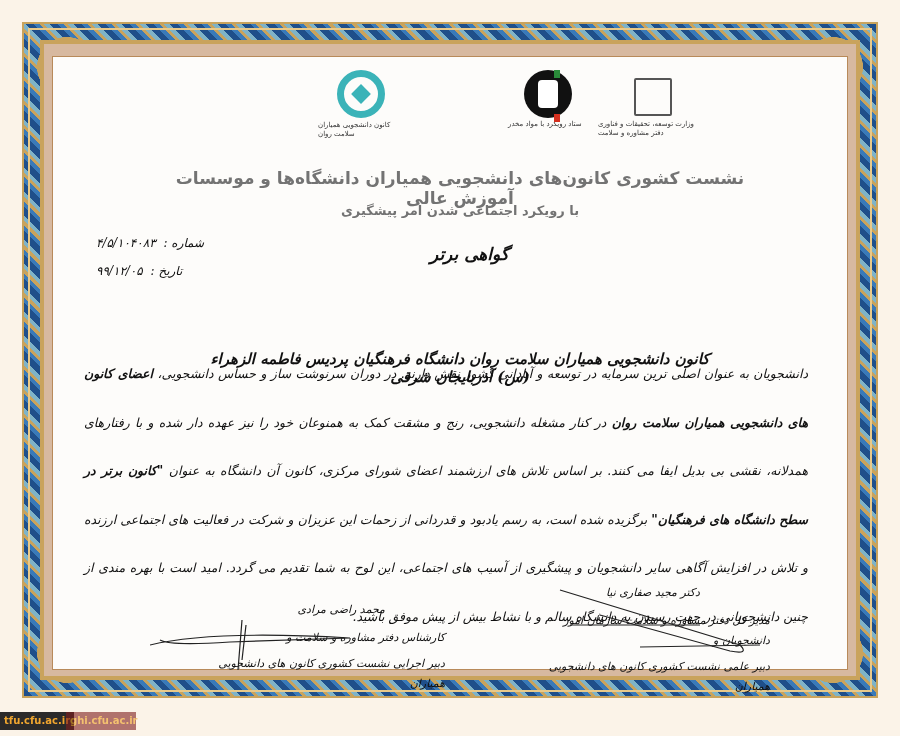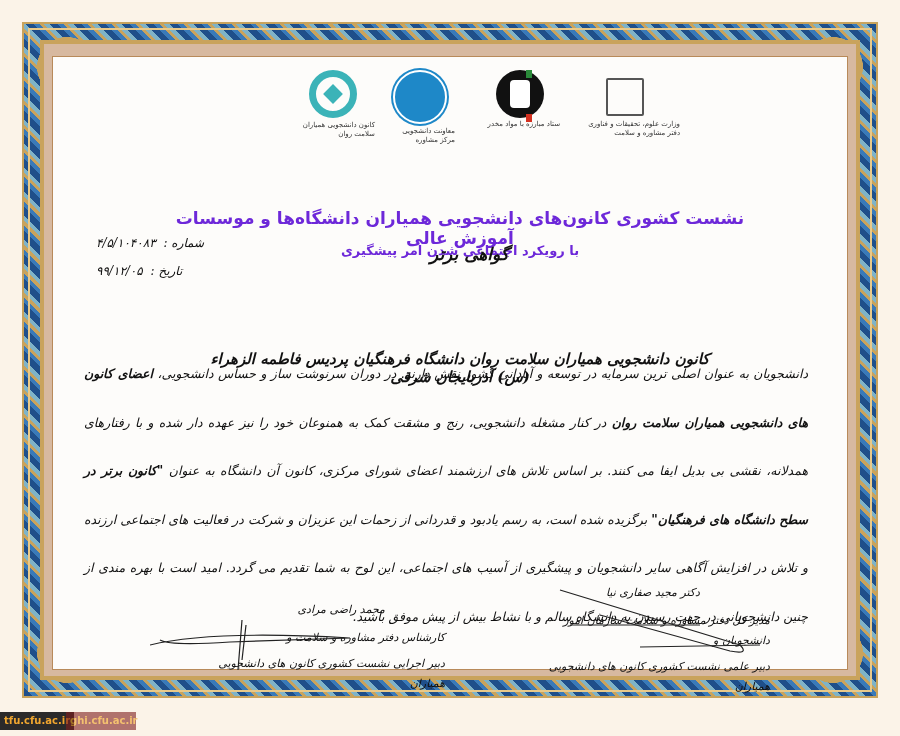--- a/index.html
+++ b/index.html
@@ -32,37 +32,37 @@
     background:#fdfcfa;
     border:1px solid #b88a5a;
     box-sizing:border-box;
   }
   .corner { position:absolute; width:70px; height:70px; border-radius:50%;
     background:radial-gradient(circle, #9b3a1e 0 20%, #1f4f8a 20% 55%, #c9a35c 55% 60%, transparent 61%); }
   .c-tl { left:8px; top:8px; } .c-tr { right:8px; top:8px; }
   .c-bl { left:8px; bottom:8px; } .c-br { right:8px; bottom:8px; }
 
   .logos { position:absolute; top:70px; left:290px; width:390px; height:80px; }
-  .logo { position:absolute; top:0; text-align:right; }
+  .logo { position:absolute; top:0; text-align:left;margin-left:28px; }
   .logo .cap { font-family:"DejaVu Sans", sans-serif; font-size:7px; color:#333; line-height:9px; direction:rtl; }
   .logo-ministry { left:280px; width:110px; top:8px; }
   .logo-ministry .mark { width:34px; height:34px; margin:0 auto 4px; border:2px solid #555; border-radius:2px; }
   .logo-setad { left:190px; width:80px; }
   .logo-setad .mark { width:48px; height:48px; margin:0 auto 2px; border-radius:50%; background:#111; position:relative; }
   .logo-setad .mark::after { content:""; position:absolute; left:14px; top:10px; width:20px; height:28px; background:#fff; border-radius:4px; }
   .logo-setad .flag { position:absolute; left:46px; top:0; width:6px; height:8px; background:#2a8a3a; }
   .logo-setad .flag2 { position:absolute; left:46px; top:44px; width:6px; height:8px; background:#d4301f; }
   .logo-tehran { left:95px; width:70px; }
   .logo-tehran .mark { width:50px; height:50px; margin:0 auto 3px; border-radius:50%; background:#1e88c8; border:2px solid #fff; box-shadow:0 0 0 2px #1e88c8; }
   .logo-kanoon { left:0; width:85px; }
   .logo-kanoon .mark { width:48px; height:48px; margin:0 auto 3px; border-radius:50%; border:7px solid #3bb3b8; box-sizing:border-box; position:relative; }
   .logo-kanoon .mark::after { content:""; position:absolute; left:10px; top:10px; width:14px; height:14px; background:#3bb3b8; transform:rotate(45deg); }
 
   .title { position:absolute; left:150px; width:620px; text-align:center; direction:rtl;
-    font-family:"DejaVu Sans", sans-serif; font-weight:bold; color:#6d28d9;margin-top:40px; }
+    font-family:"DejaVu Sans", sans-serif; font-weight:bold; color:#737373; }
   .title-1 { top:168px; font-size:17px; }
   .title-2 { top:203px; font-size:13px; }
 
   .meta { position:absolute; left:96px; direction:rtl; font-size:12px; font-style:italic; color:#111; text-align:center; }
   .meta-number { top:236px; }
   .meta-date { top:264px; }
   .meta .lbl { margin-left:4px; }
 
   .honor { position:absolute; left:430px; top:244px; font-size:17px; font-weight:bold; font-style:italic; direction:rtl; color:#111; }
 
@@ -94,33 +94,28 @@
   <div class="corner c-bl"></div>
   <div class="corner c-br"></div>
 </div>
 <div class="frame-mid"></div>
 <div class="frame-inner-border"></div>
 <div class="paper"></div>
 
 <div class="logos">
   <div class="logo logo-ministry">
     <div class="mark"></div>
-    <div class="cap">وزارت علوم، تحقیقات و فناوری</div>
+    <div class="cap">وزارت توسعه، تحقیقات و فناوری</div>
     <div class="cap">دفتر مشاوره و سلامت</div>
   </div>
   <div class="logo logo-setad">
     <div class="mark"></div>
     <span class="flag"></span>
     <span class="flag2"></span>
-    <div class="cap">ستاد مبارزه با مواد مخدر</div>
-  </div>
-  <div class="logo logo-tehran">
-    <div class="mark"></div>
-    <div class="cap">معاونت دانشجویی</div>
-    <div class="cap">مرکز مشاوره</div>
+    <div class="cap">ستاد رویکرد با مواد مخدر</div>
   </div>
   <div class="logo logo-kanoon">
     <div class="mark"></div>
     <div class="cap">کانون دانشجویی همیاران</div>
     <div class="cap">سلامت روان</div>
   </div>
 </div>
 
 <div class="title title-1">نشست کشوری کانون‌های دانشجویی همیاران دانشگاه‌ها و موسسات آموزش عالی</div>
 <div class="title title-2">با رویکرد اجتماعی شدن امر پیشگیری</div>

